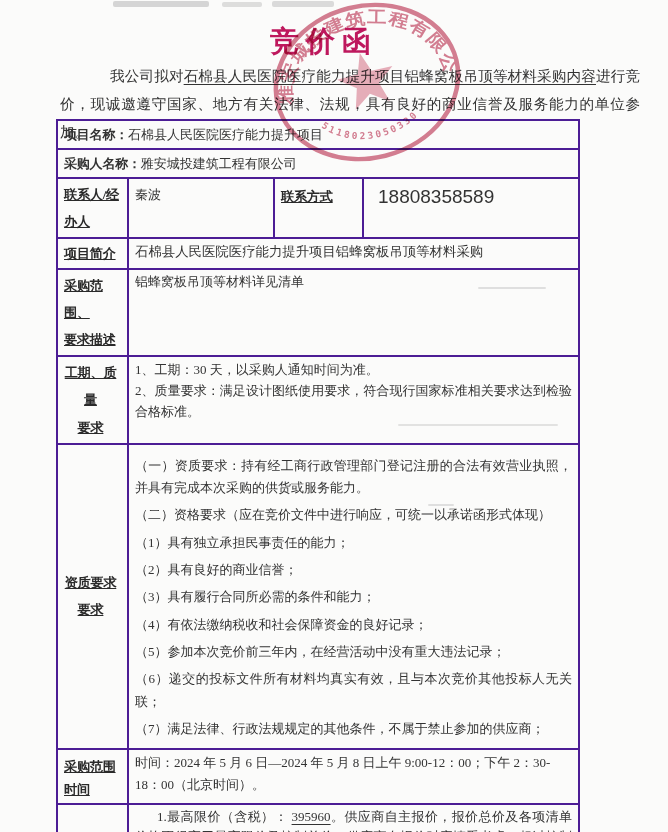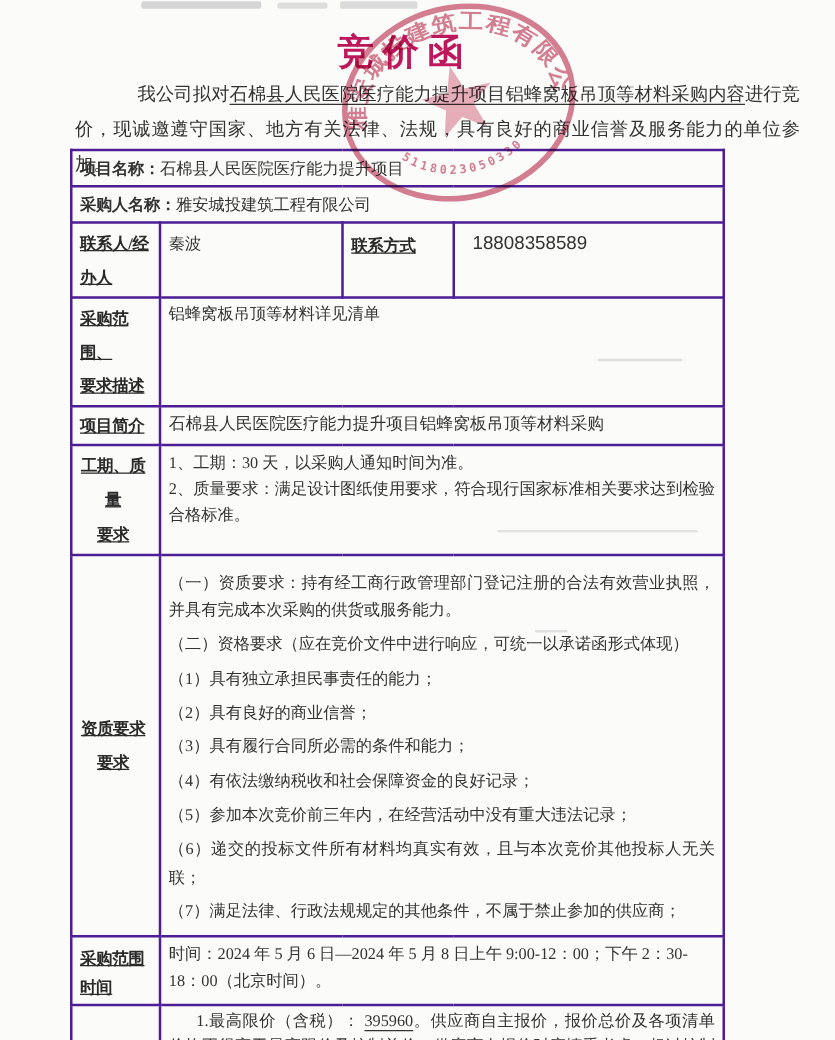--- a/index.html
+++ b/index.html
@@ -107,32 +107,32 @@
 
     <tr class="r12" style="height:29px">
       <td colspan="4"><span class="inline-lbl">采购人名称：</span><span>雅安城投建筑工程有限公司</span></td>
     </tr>
 
     <tr class="r3" style="height:54px">
       <td class="lbl">联系人/经
 办人</td>
       <td>秦波</td>
       <td class="lbl" style="line-height:1.6;padding-top:7px;">联系方式</td>
-      <td style="padding-left:14px;font-family:'Liberation Sans','DejaVu Sans',sans-serif;font-size:15px;">18808358589</td>
+      <td style="padding-left:14px;font-family:'Liberation Sans','DejaVu Sans',sans-serif;font-size:19px;">18808358589</td>
+    </tr>
+
+    <tr style="height:30px">
+      <td class="lbl" style="line-height:1.9;">项目简介</td>
+      <td class="val" colspan="3" style="font-size:13.4px;">石棉县人民医院医疗能力提升项目铝蜂窝板吊顶等材料采购</td>
     </tr>
 
     <tr style="height:56px">
       <td class="lbl">采购范围、
 要求描述</td>
       <td class="val" colspan="3">铝蜂窝板吊顶等材料详见清单</td>
-    </tr>
-
-    <tr style="height:30px">
-      <td class="lbl" style="line-height:1.9;">项目简介</td>
-      <td class="val" colspan="3" style="font-size:13.4px;">石棉县人民医院医疗能力提升项目铝蜂窝板吊顶等材料采购</td>
     </tr>
 
     <tr style="height:66px">
       <td class="lbl center">工期、质量
 要求</td>
       <td class="val sched-val" colspan="3">
         <div class="sched-line">1、工期：30 天，以采购人通知时间为准。</div>
         <div class="sched-line">2、质量要求：满足设计图纸使用要求，符合现行国家标准相关要求达到检验合格标准。</div>
       </td>
     </tr>

